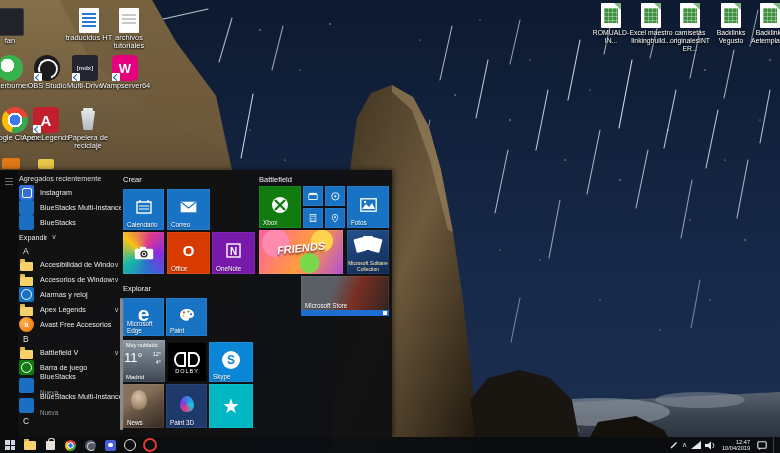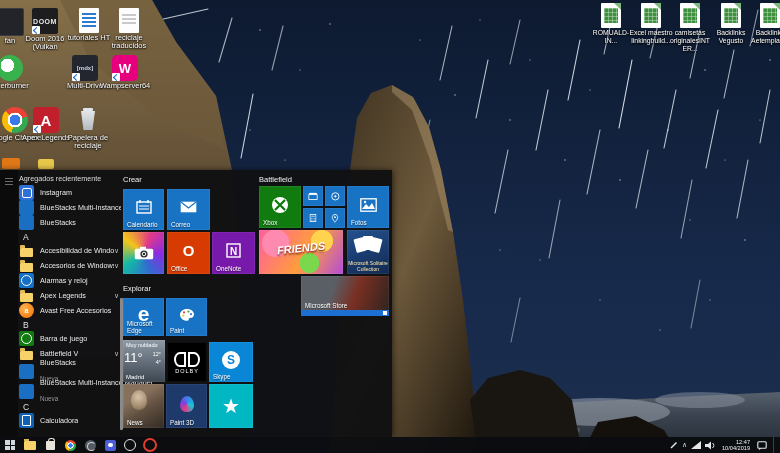--- a/index.html
+++ b/index.html
@@ -249,45 +249,47 @@
     <polygon points="582,453 598,422 636,416 664,430 678,453" fill="#14110d"></polygon>
 
     <polygon points="0,0 152,0 176,42 216,96 232,170 240,260 244,453 0,453" fill="url(#rockL)"></polygon>
     <polygon points="60,0 152,0 176,42 216,96 225,150 160,120 90,60" fill="#6e5a3a" opacity="0.6"></polygon>
   </svg>
 
   <div class="dicon" style="left:-18px;top:8px">
     <div class="ic ic-dark"></div>
     <div class="lbl">fan</div>
   </div>
-  <div class="dicon" style="left:17px;top:8px">
-    <div class="ic ic-doom">DOOM<div class="shortcut-arrow"></div></div>
-    <div class="lbl">Doom 2016 (Vulkan</div>
-  </div>
   <div class="dicon" style="left:61px;top:8px">
     <div class="ic ic-doc">
         <i style="top:5px"></i>
         <i style="top:9px"></i>
         <i style="top:13px"></i>
         <i style="top:17px"></i>
       </div>
-    <div class="lbl">tutoriales HT</div>
+    <div class="lbl">traducidos HT</div>
   </div>
   <div class="dicon" style="left:101px;top:8px">
     <div class="ic ic-doc plain">
         <i style="top:6px"></i>
         <i style="top:10px"></i>
         <i style="top:14px"></i>
       </div>
-    <div class="lbl">reciclaje traducidos</div>
+    <div class="lbl">archivos tutoriales</div>
   </div>
 
   <div class="dicon" style="left:-18px;top:55px">
     <div class="ic ic-afterburner"></div>
     <div class="lbl">Afterburner</div>
+  </div>
+  <div class="dicon" style="left:19px;top:55px">
+    <div class="ic ic-obs">
+        <div class="shortcut-arrow"></div>
+      </div>
+    <div class="lbl">OBS Studio</div>
   </div>
   <div class="dicon" style="left:57px;top:55px">
     <div class="ic ic-mdx">[mdx]<div class="shortcut-arrow"></div></div>
     <div class="lbl">Multi-Drive</div>
   </div>
   <div class="dicon" style="left:97px;top:55px">
     <div class="ic ic-wamp">W<div class="shortcut-arrow"></div></div>
     <div class="lbl">Wampserver64</div>
   </div>
 
@@ -341,20 +343,24 @@
           </span>
         <span class="rlbl">Instagram</span>
       </div>
       <div class="lrow">
         <span class="ric bs"></span>
         <span class="rlbl">BlueStacks Multi-Instance Manager</span>
       </div>
       <div class="lrow">
         <span class="ric bs"></span>
         <span class="rlbl">BlueStacks</span>
+      </div>
+      <div class="lrow" style="height:14px">
+        <span class="rlbl">Expandir</span>
+        <span class="chev" style="margin-left:4px">∨</span>
       </div>
       <div class="lletter">A</div>
       <div class="lrow">
         <span class="ric fold">
             <span class="folder"></span>
           </span>
         <span class="rlbl">Accesibilidad de Windows</span>
         <span class="chev">∨</span>
       </div>
       <div class="lrow">
@@ -376,53 +382,47 @@
           </span>
         <span class="rlbl">Apex Legends</span>
         <span class="chev">∨</span>
       </div>
       <div class="lrow">
         <span class="ric avast">a</span>
         <span class="rlbl">Avast Free Accesorios</span>
       </div>
       <div class="lletter">B</div>
       <div class="lrow">
-        <span class="ric gamebar">
-            <span></span>
-          </span>
-        <span class="rlbl">Barra de juego</span>
-      </div>
-      <div class="lrow">
         <span class="ric fold">
             <span class="folder"></span>
           </span>
         <span class="rlbl">Battlefield V</span>
         <span class="chev">∨</span>
+      </div>
+      <div class="lrow">
+        <span class="ric gamebar">
+            <span></span>
+          </span>
+        <span class="rlbl">Barra de juego</span>
       </div>
       <div class="lrow" style="height:20px">
         <span class="ric bs"></span>
         <span>
           <span class="rlbl" style="display:block">BlueStacks</span>
           <span class="sub">Nueva</span>
         </span>
       </div>
       <div class="lrow" style="height:20px">
         <span class="ric bs"></span>
         <span>
           <span class="rlbl" style="display:block">BlueStacks Multi-Instance Manager</span>
           <span class="sub">Nueva</span>
         </span>
       </div>
       <div class="lletter" style="height:12px">C</div>
-      <div class="lrow">
-        <span class="ric calc">
-            <span></span>
-          </span>
-        <span class="rlbl">Calculadora</span>
-      </div>
     </div>
     <div class="scrollbar"></div>
 
     <div class="ghdr" style="left:123px;top:5px">Crear</div>
     <div class="ghdr" style="left:259px;top:5px">Battlefield</div>
     <div class="ghdr" style="left:123px;top:114px">Explorar</div>
 
     <div class="tile blue" style="left:123px;top:19px;width:41px;height:41px">
       <div class="cglyph" style="margin-top:-6px">
         <svg width="16" height="15">

